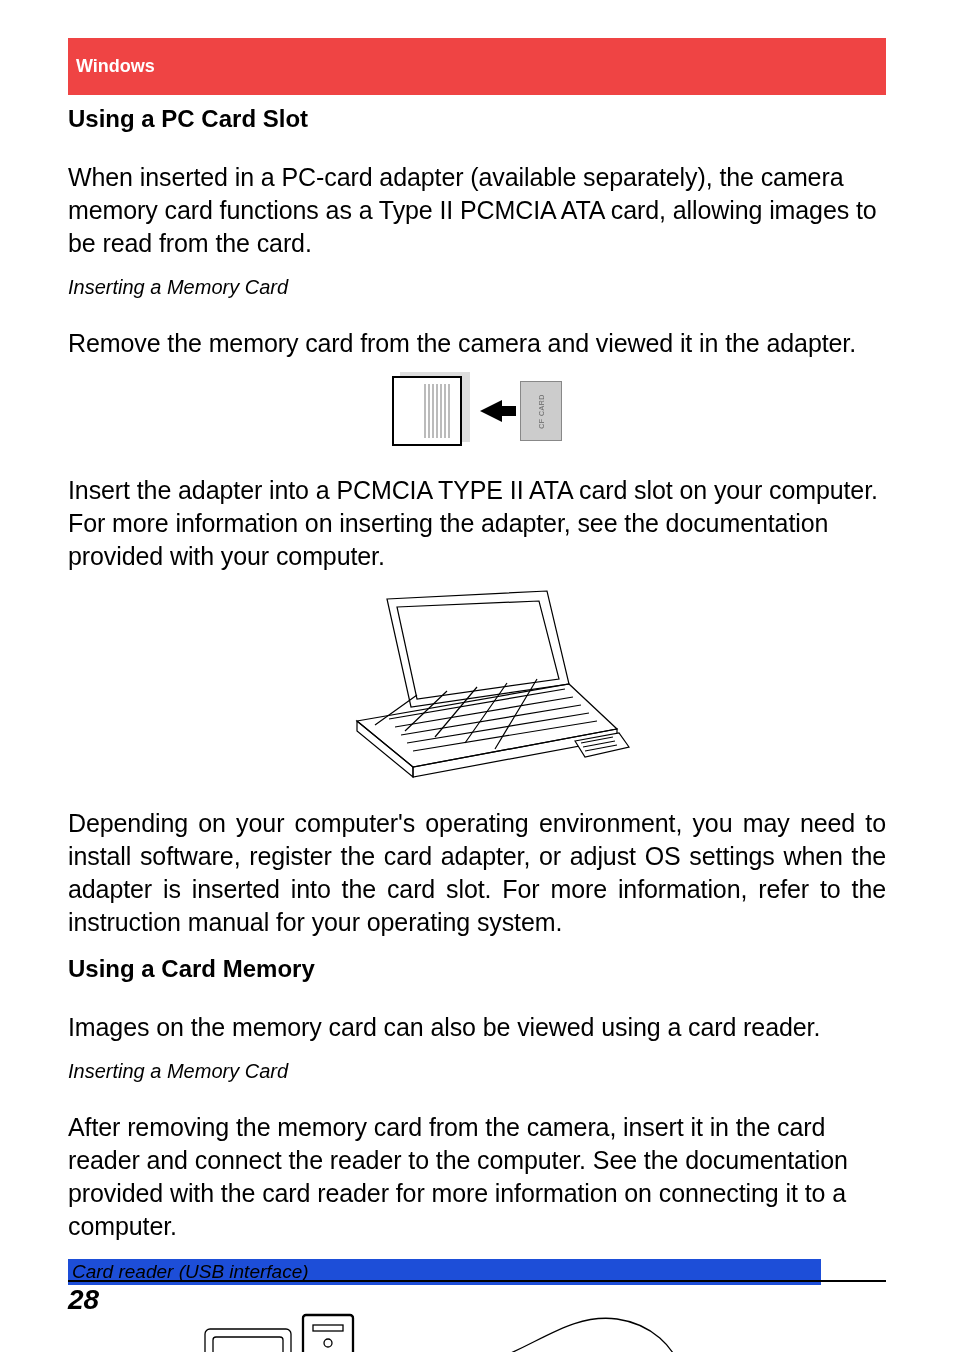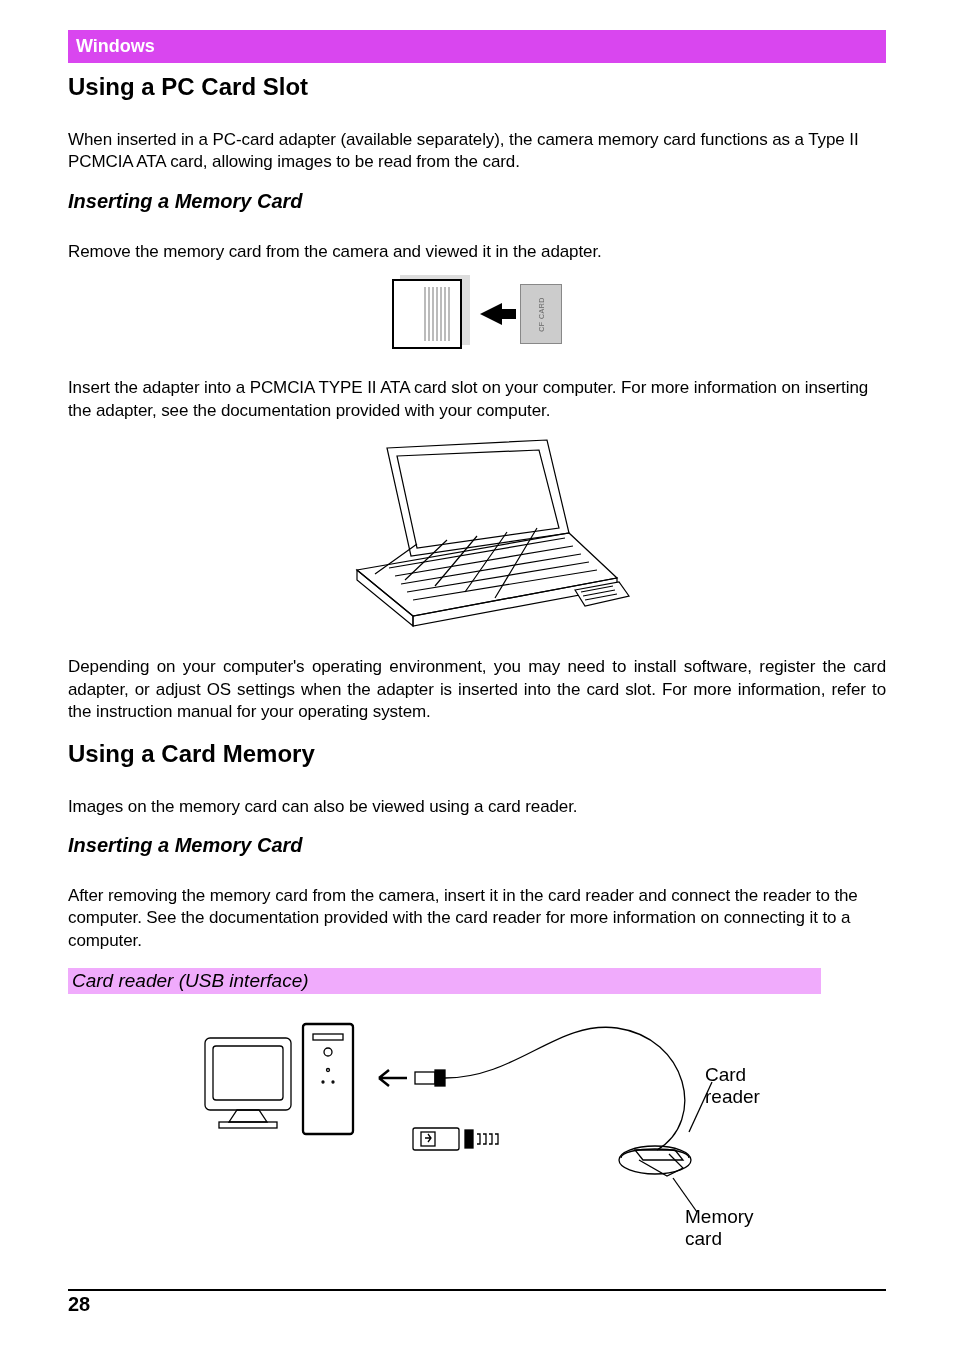--- a/index.html
+++ b/index.html
@@ -6,70 +6,72 @@
   body {
     font-family: "Frutiger", "Segoe UI", Arial, sans-serif;
     background: #fff;
     width: 954px;
     height: 1352px;
     padding: 30px 68px 30px 68px;
     position: relative;
     color: #000;
   }
   .section-bar {
-    background: #d946ef;
+    background: #ef4444;
     color: #fff;
     font-weight: 600;
-    padding: 6px 8px;
+    padding: 18px 8px;
     font-size: 18px;
     margin-bottom: 10px;
+    margin-top: 8px;
   }
   .h-bold {
     font-weight: 700;
     font-size: 24px;
     margin-top: 2px;
     margin-bottom: 1px;
   }
   .para {
-    font-size: 17px;
+    font-size: 25px;
     line-height: 1.32;
     margin-bottom: 16px;
     letter-spacing: -0.1px;
     margin-top: 28px;
   }
   .h-italic {
     font-style: italic;
-    font-weight: 700;
+    font-weight: 400;
     font-size: 20px;
     margin-bottom: 1px;
   }
   .figure {
     display: flex;
     justify-content: center;
     margin: 8px 0 16px 0;
   }
   .caption-bar {
-    background: #f0abfc;
+    background: #1d4ed8;
     font-style: italic;
     font-size: 19px;
     padding: 2px 4px;
     margin-top: 4px;
     width: 92%;
   }
   .footer {
     position: absolute;
     bottom: 36px;
     left: 68px;
     right: 68px;
     border-top: 2.5px solid #000;
     padding-top: 2px;
   }
   .page-num {
+    font-style: italic;
     font-weight: 700;
-    font-size: 20px;
+    font-size: 28px;
   }
   
   .fig1-wrap { display:flex; align-items:center; gap:18px; }
   .adapter-slot {
     width: 70px; height: 70px; border: 2px solid #000; position: relative; background:#fff;
   }
   .adapter-slot::after {
     content:""; position:absolute; right:8px; top:6px; bottom:6px; width:28px;
     background: repeating-linear-gradient(90deg,#bbb 0 2px,#fff 2px 4px);
   }

